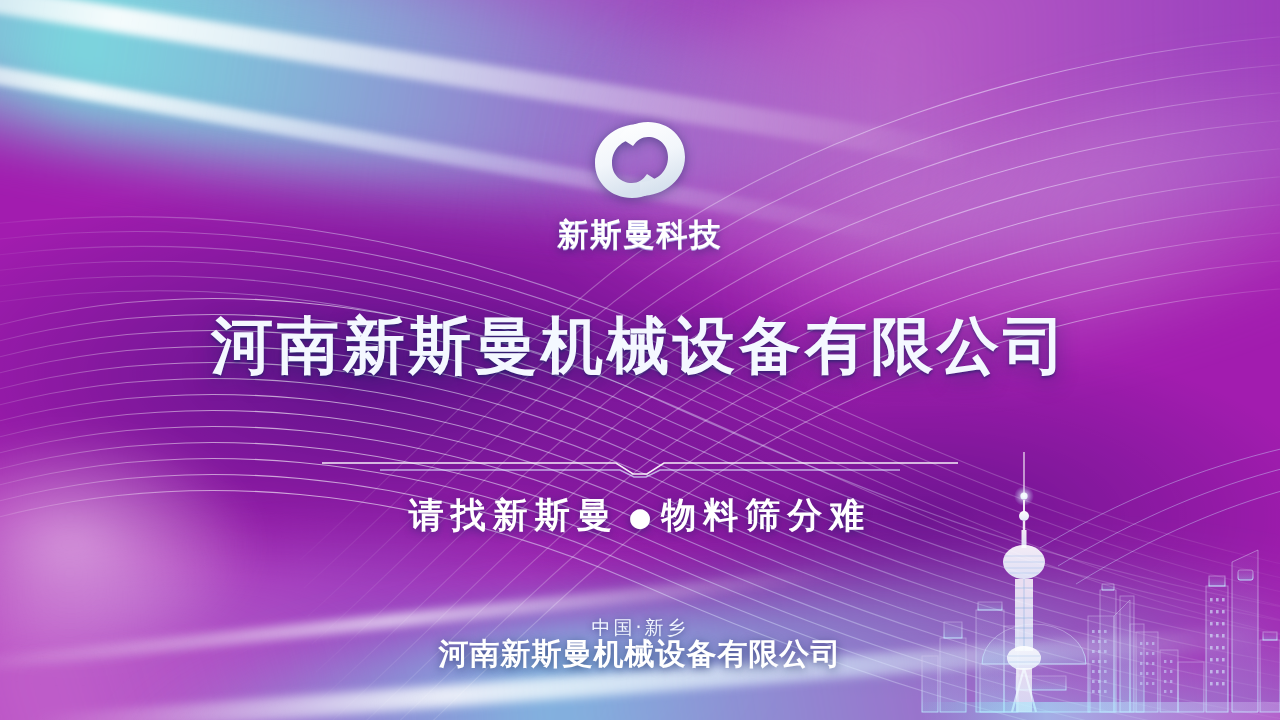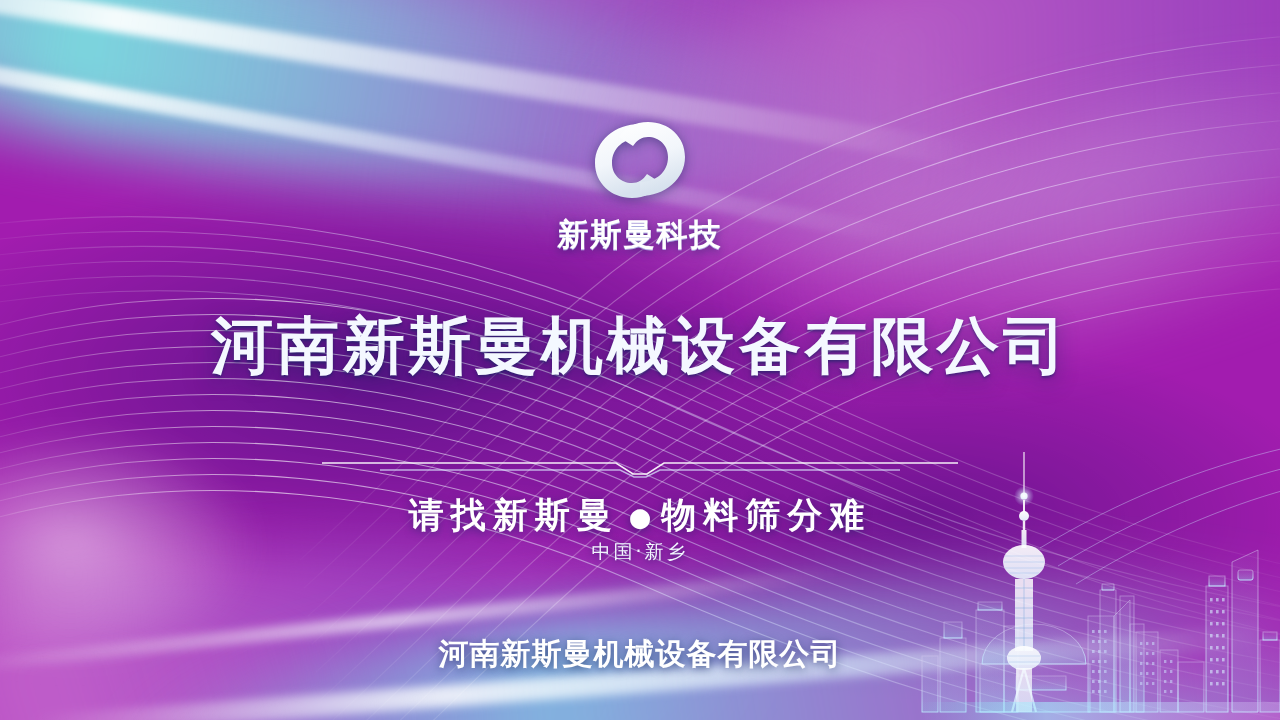--- a/index.html
+++ b/index.html
@@ -143,20 +143,21 @@
     text-shadow:0 2px 8px rgba(12,34,88,.5);
   }
   #slogan .dot{
     display:inline-block;
     font-size:26px;
     vertical-align:middle;
     letter-spacing:0;
     padding:0 10px;
   }
   #location{
+    margin-top:76px;
     font-family:"DejaVu Sans","Liberation Sans",sans-serif;
     font-size:19px;
     letter-spacing:3px;
     color:#f2f6ff;
     text-shadow:0 1px 6px rgba(12,34,88,.55);
   }
   #caption{
     position:absolute;left:0;right:0;top:634px;
     text-align:center;
     font-family:"DejaVu Sans","Liberation Sans",sans-serif;

